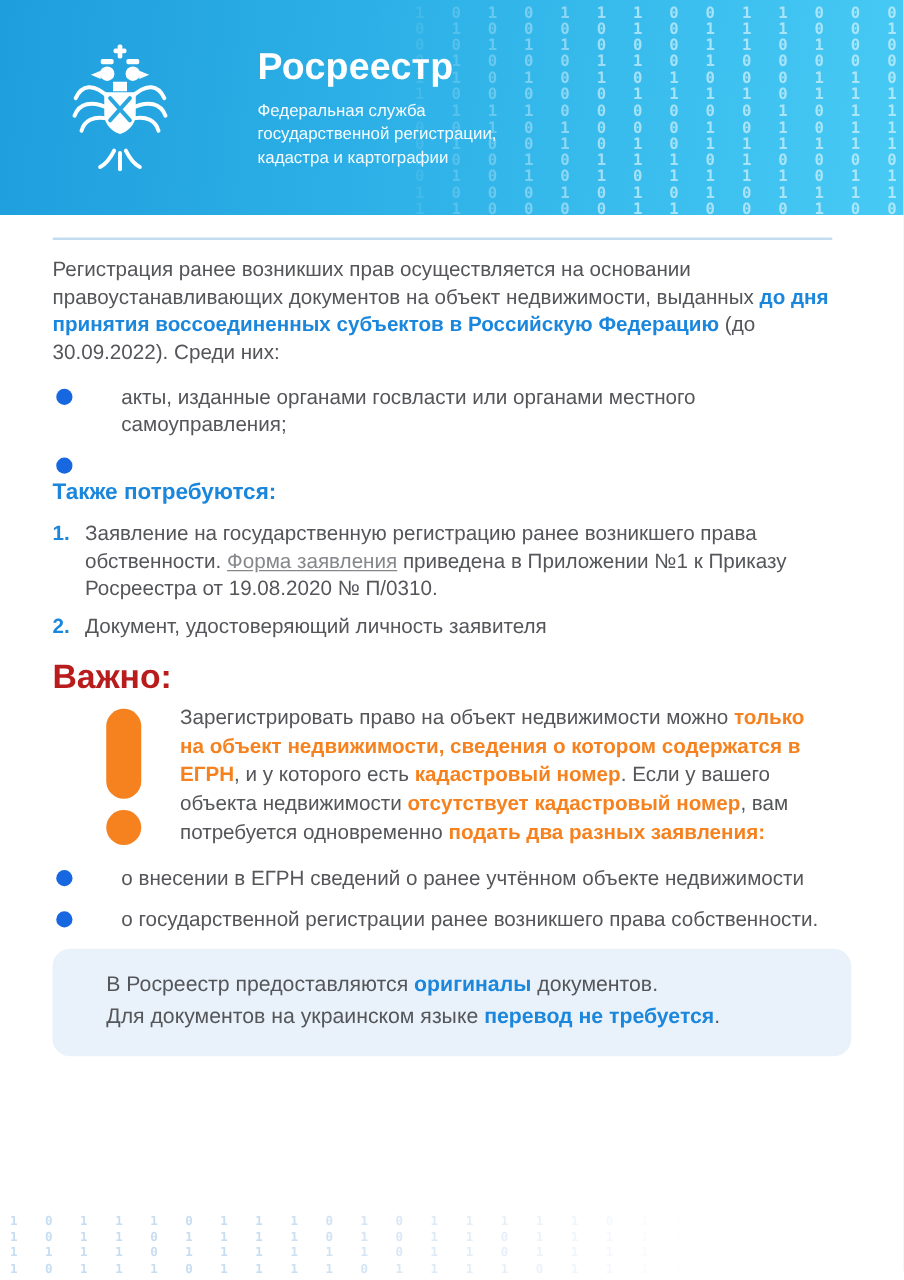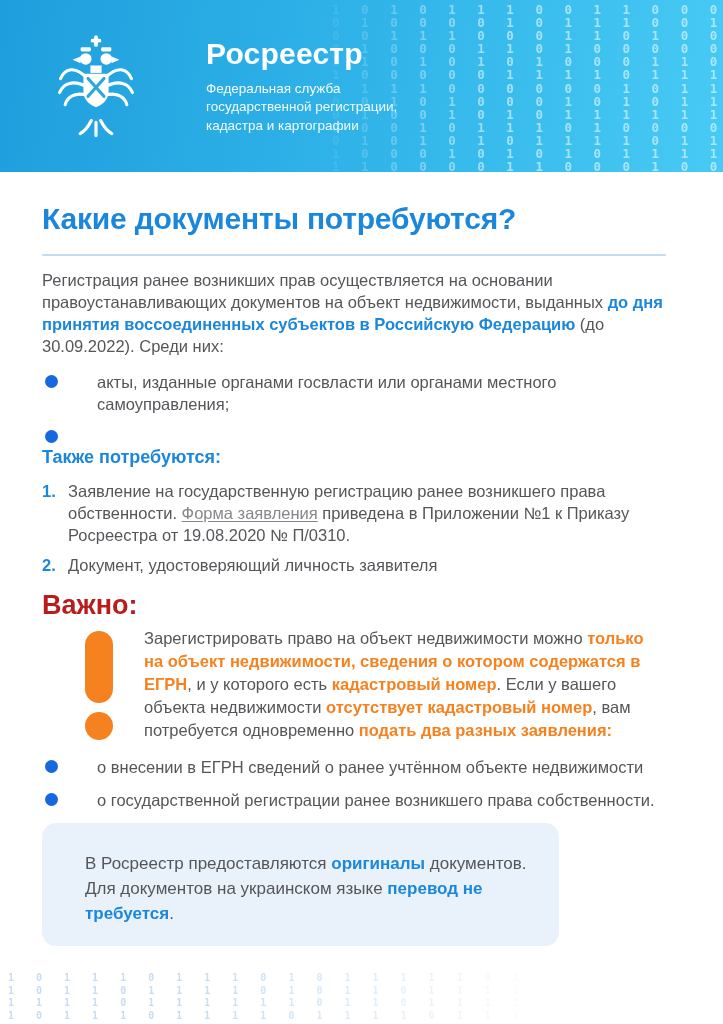--- a/index.html
+++ b/index.html
@@ -103,24 +103,24 @@
   .important-block { display: flex; margin-top: 6px; padding-left: 43px; }
   .excl-icon { flex: 0 0 28px; margin-right: 31px; padding-top: 4px; }
   .excl-bar { width: 28px; height: 72px; border-radius: 14px; background: #f5821f; }
   .excl-dot { width: 28px; height: 28px; border-radius: 50%; background: #f5821f; margin-top: 9px; }
   .important-text { font-size: 16.5px; line-height: 23px; color: #55565a; max-width: 510px; }
 
   .claims { margin-top: 14px; }
 
   .note-box {
     margin-top: 12px;
-    width: 517px;
+    width: 639px;
     background: #e9f2fa;
     border-radius: 14px;
-    padding: 28px 30px 20px 43px;
+    padding: 16px 30px 20px 43px;
     font-size: 17px; line-height: 25px;
     color: #55565a;
     position: relative; z-index: 2;
   }
 
   
   .footer-pattern {
     position: absolute;
     left: 8px; bottom: 2px;
     z-index: 0;
@@ -174,21 +174,20 @@
           <div>Федеральная служба</div>
           <div>государственной регистрации,</div>
           <div>кадастра и картографии</div>
         </div>
       </div>
     </div>
   </div>
 
   <div class="content">
 
-    <h1 class="page-title">Какие документы потребуются?</h1>
     <div class="divider"></div>
 
     <p class="intro"><span>Регистрация ранее возникших прав осуществляется на основании правоустанавливающих документов на объект недвижимости, выданных </span><span class="blue-bold">до дня принятия воссоединенных субъектов в Российскую Федерацию</span><span> (до 30.09.2022). Среди них:</span></p>
 
     <ul class="dot-list">
       <li>
         <span class="bullet-dot"></span>
         <span>акты, изданные органами госвласти или органами местного самоуправления;</span>
       </li>
       <li>

